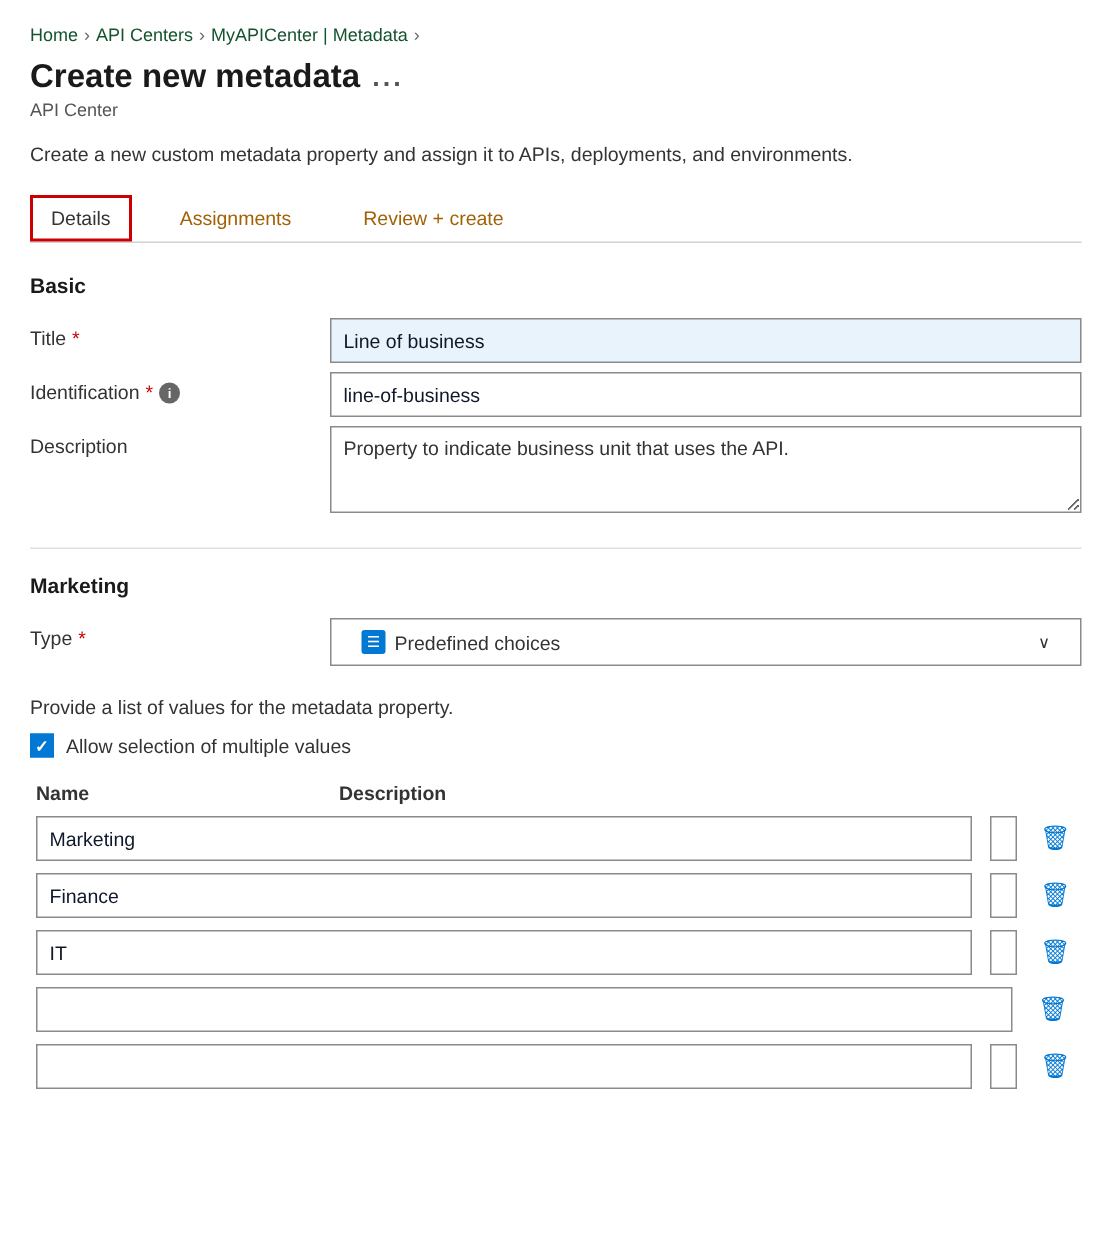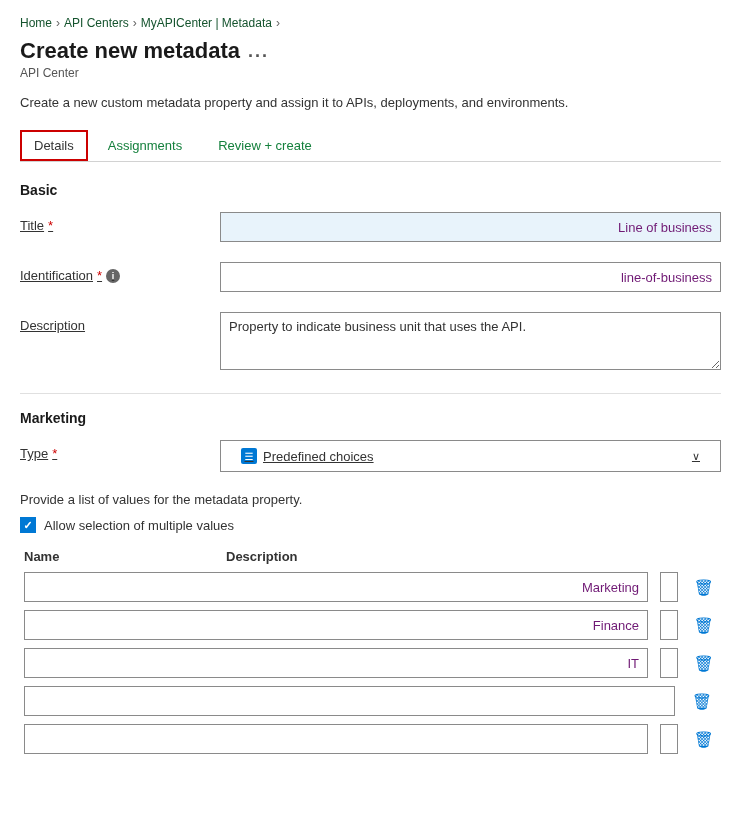--- a/index.html
+++ b/index.html
@@ -53,29 +53,29 @@
     .description-text {
       font-size: 13px;
       color: #333;
       margin-bottom: 18px;
       line-height: 1.4;
     }
 
     .tabs {
       display: flex;
       align-items: center;
-      gap: 4px;
+      gap: 16px;
       margin-bottom: 20px;
       border-bottom: 1px solid #d2d2d2;
     }
     .tab {
       padding: 8px 16px;
       font-size: 13px;
       cursor: pointer;
-      color: #15803d;
+      color: #a16207;
       border: none;
       background: none;
       position: relative;
       white-space: nowrap;
     }
     .tab.active {
       color: #333;
       border: 2px solid #c00;
       font-weight: 500;
       background: none;
@@ -89,22 +89,21 @@
       margin-bottom: 14px;
     }
 
     .form-section {
       margin-bottom: 20px;
     }
 
     .form-row {
       display: flex;
       align-items: flex-start;
-      margin-bottom: 20px;
-      text-decoration: underline;
+      margin-bottom: 6px;
     }
 
     .form-label {
       width: 200px;
       min-width: 200px;
       font-size: 13px;
       color: #333;
       padding-top: 6px;
       display: flex;
       align-items: center;
@@ -128,24 +127,23 @@
     .form-control {
       flex: 1;
     }
 
     input[type="text"] {
       width: 100%;
       height: 30px;
       padding: 4px 8px;
       border: 1px solid #8a8a8a;
       font-size: 13px;
-      color: #701a75;
+      color: #0f172a;
       outline: none;
       background: #fff;
-      text-align: right;
     }
 
     textarea {
       width: 100%;
       height: 58px;
       padding: 6px 8px;
       border: 1px solid #8a8a8a;
       font-size: 13px;
       color: #333;
       resize: vertical;

